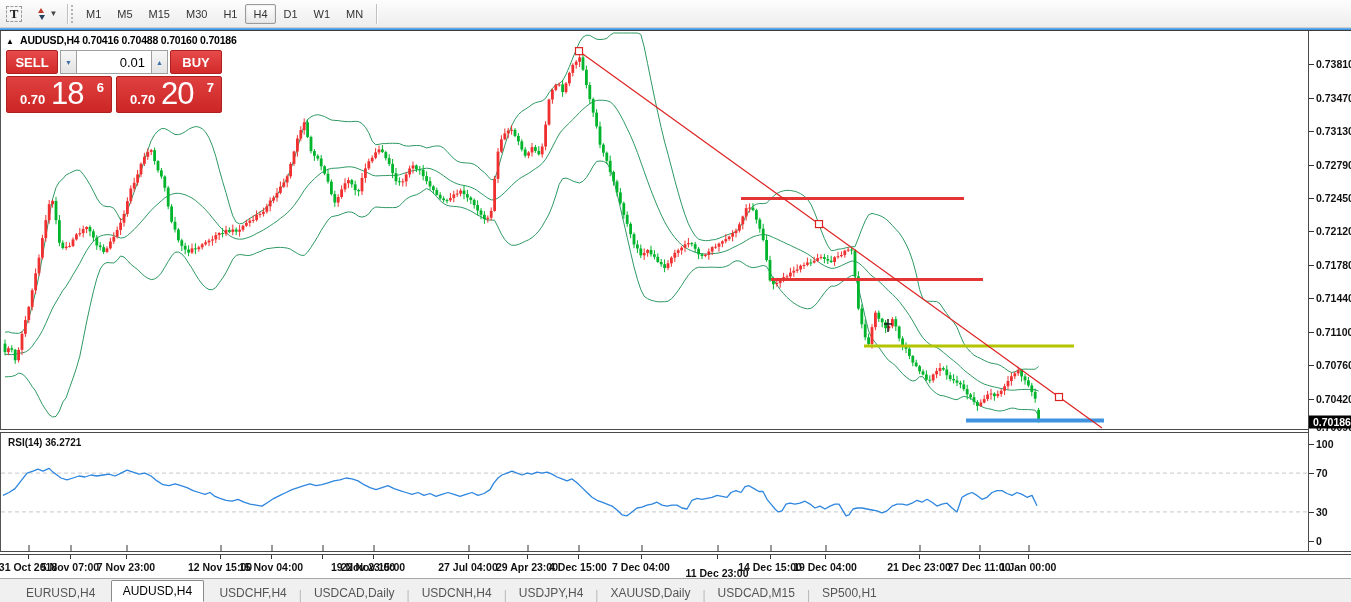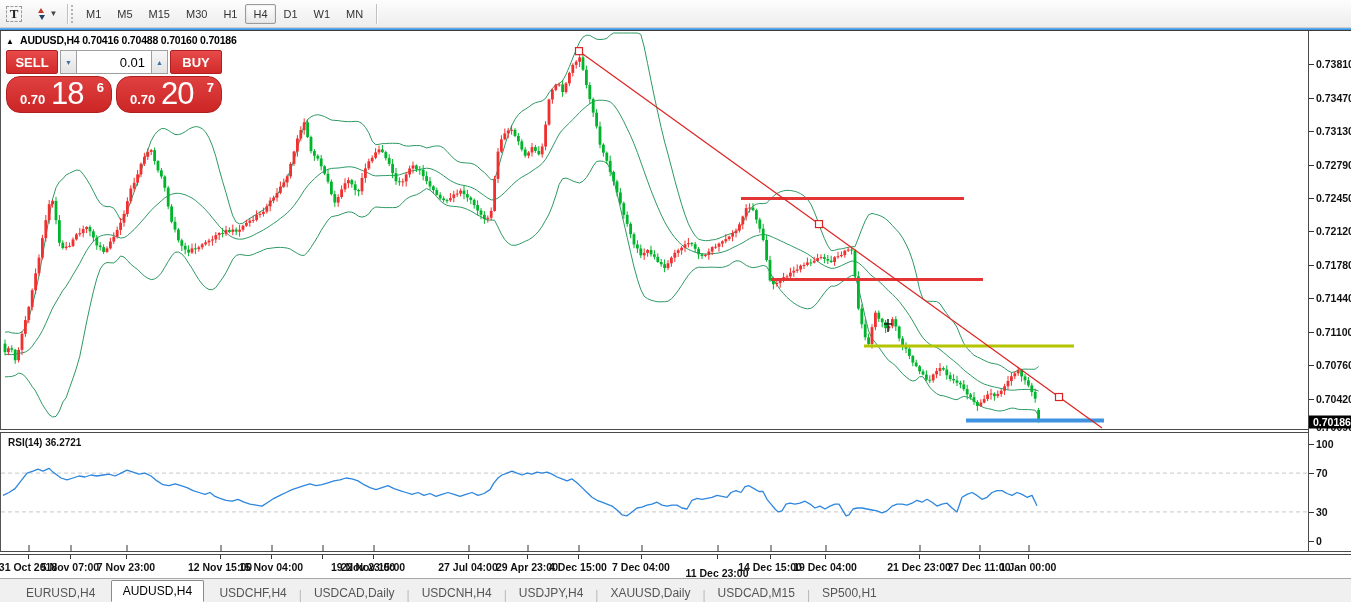--- a/index.html
+++ b/index.html
@@ -66,21 +66,21 @@
   .tp-btn { background:linear-gradient(#e74b4b,#d22a2a); color:#fff; font-size:13px; font-weight:700;
     border:1px solid #b02020; display:flex; align-items:center; justify-content:center; cursor:default; }
   .tp-sell { width:52px; border-radius:2px; } .tp-buy { width:52px; border-radius:2px; }
   .tp-spin { width:17px; background:linear-gradient(#f7f7f7,#e3e3e3); border:1px solid #a0a0a0;
     display:flex; align-items:center; justify-content:center; font-size:7px; color:#3a6ea5; cursor:default; }
   .tp-vol { width:74px; background:#fff; border:1px solid #a0a0a0; border-left:none; border-right:none;
     font-size:13px; color:#000; text-align:right; padding:4px 6px 0 0; }
   .tp-gap { width:2px; }
   .tp-row2 { margin-top:2px; display:flex; width:216px; height:37px; }
   .tp-quote { position:relative; width:106px; background:linear-gradient(#e04040,#cc2626);
-    border:1px solid #b02020; border-radius:14px; color:#fff; }
+    border:1px solid #b02020; border-radius:2px; color:#fff; }
   .tp-quote.right { margin-left:4px; }
   .q-base { position:absolute; left:13px; bottom:5px; font-size:13px; font-weight:700; }
   .q-big { position:absolute; left:44px; top:-1px; font-size:31px; font-weight:400; letter-spacing:-1px; }
   .q-sup { position:absolute; right:7px; top:3px; font-size:13px; font-weight:700; }
 
   svg { position:absolute; left:0; top:0; }
 </style>
 </head>
 <body>
 

